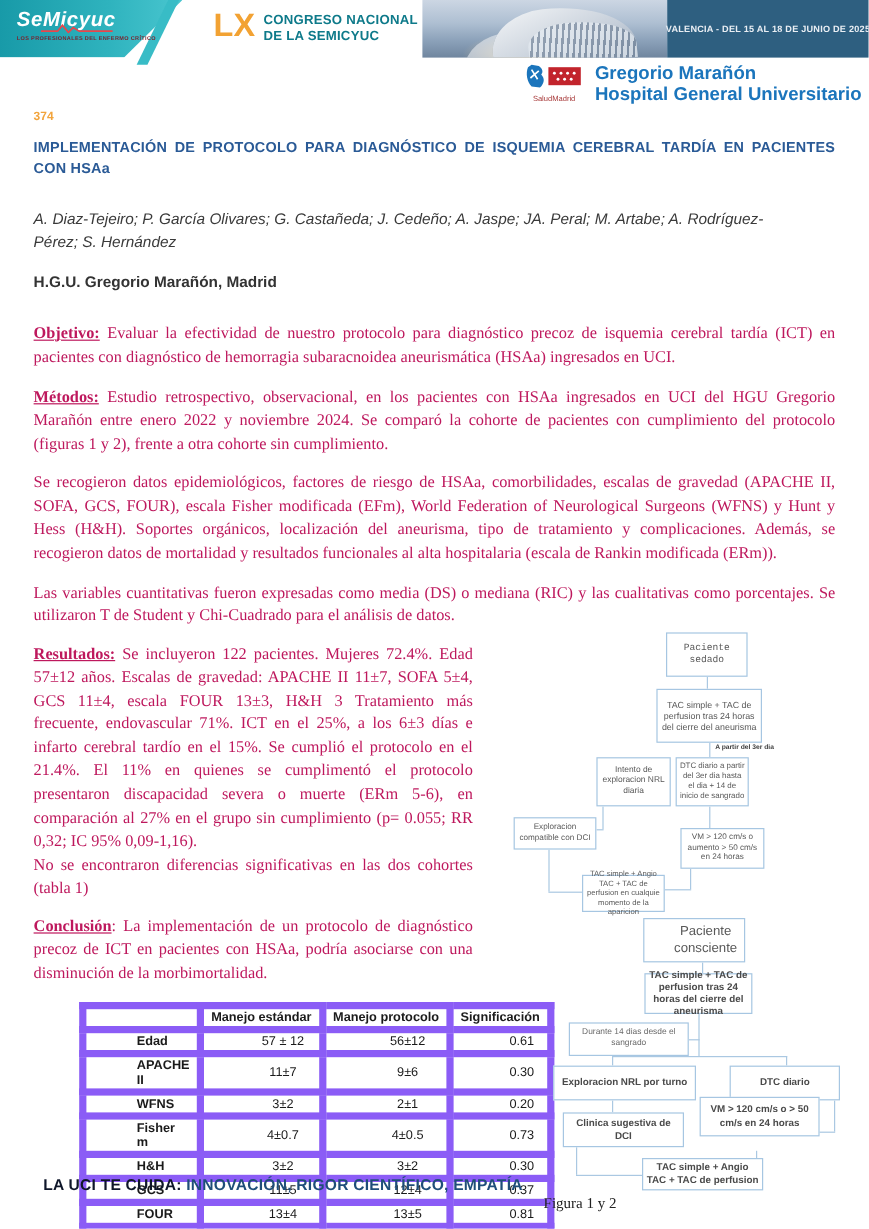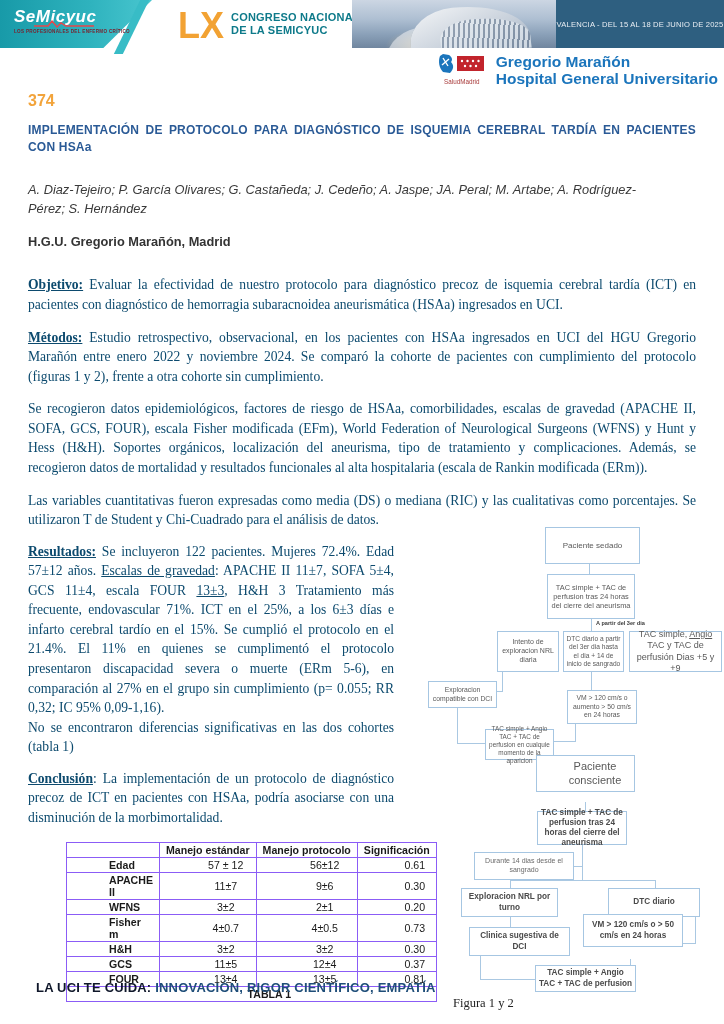--- a/index.html
+++ b/index.html
@@ -19,21 +19,21 @@
   }
   .banner-stripe {
     position:absolute; left:128px; top:-4px; width:9px; height:58px;
     background:#38bcc6; transform:skewX(-26deg);
   }
   .semicyuc-logo { position:absolute; left:14px; top:7px; width:110px; }
   .semicyuc-word { font-family:"Liberation Sans",sans-serif; font-style:italic; font-weight:700; color:#ffffff; font-size:17px; letter-spacing:.5px; }
   .semicyuc-pulse { position:absolute; left:20px; top:13px; }
   .semicyuc-tagline { margin-top:2px; font-family:"Liberation Sans",sans-serif; font-size:4.6px; color:#7a1f2b; font-weight:700; letter-spacing:.3px; white-space:nowrap; }
   .congress { position:absolute; left:178px; top:9px; display:flex; align-items:flex-start; gap:7px; font-family:"Liberation Sans",sans-serif; }
-  .congress-lx { font-size:36px; font-weight:700; color:#f2a233; line-height:.95; }
+  .congress-lx { font-size:27px; font-weight:700; color:#f2a233; line-height:.95; }
   .congress-lines { padding-top:2px; font-size:11px; font-weight:700; color:#0e7a8a; line-height:1.15; letter-spacing:.2px; }
   .venue-photo {
     position:absolute; left:352px; top:0; width:204px; height:48px; overflow:hidden;
     background:
       radial-gradient(ellipse 90px 30px at 45% 95%, rgba(243,215,160,.9), rgba(243,215,160,0) 65%),
       linear-gradient(180deg,#ccd6e3 0%,#aebfd2 40%,#8aa0b8 72%,#70869f 100%);
   }
   .venue-photo::before {
     content:""; position:absolute; left:58px; top:6px; width:120px; height:58px;
     background:linear-gradient(160deg,#f2f4f6 0%,#c6cfda 55%,#94a5b8 100%);
@@ -43,53 +43,53 @@
   .venue-photo::after {
     content:""; position:absolute; left:88px; top:18px; width:90px; height:34px;
     background:repeating-linear-gradient(100deg,rgba(90,110,135,.55) 0 2px,rgba(230,236,242,.65) 2px 5px);
     border-radius:55% 100% 0 0 / 80% 100% 0 0; transform:rotate(-6deg);
   }
   .banner-right {
     position:absolute; left:556px; top:0; width:168px; height:48px; background:#2e5f80;
     display:flex; align-items:center; justify-content:center;
   }
   .banner-dates {
-    font-family:"Liberation Sans",sans-serif; font-size:7.6px; font-weight:400;
+    font-family:"Liberation Sans",sans-serif; font-size:7.6px; font-weight:700;
     color:#e9eef3; letter-spacing:.2px; white-space:nowrap;
   }
 
   
   .hospital-row { position:absolute; right:6px; top:53px; display:flex; align-items:flex-start; gap:8px; }
   .salud-emblem { width:52px; text-align:center; }
   .salud-label { font-family:"Liberation Sans",sans-serif; font-size:6.3px; color:#a83a3a; margin-top:-1px; }
   .hospital-name { font-family:"Liberation Sans",sans-serif; font-weight:700; color:#1b75bc; font-size:15.5px; line-height:1.12; }
 
   
   .content { position:absolute; left:28px; top:92px; width:668px; }
-  .abstract-number { font-family:"Liberation Sans",sans-serif; font-weight:700; font-size:16px; color:#f2a43c; }
+  .abstract-number { font-family:"Liberation Sans",sans-serif; font-weight:700; font-size:10px; color:#f2a43c; }
   .abstract-title {
     margin-top:12px; font-family:"Liberation Sans",sans-serif; font-weight:700;
     font-size:12px; line-height:1.42; color:#2a5a96; text-align:justify; letter-spacing:.2px;
   }
   .authors {
     margin-top:24px; width:620px; font-family:"Liberation Sans",sans-serif; font-style:italic;
     font-size:12.8px; line-height:1.5; color:#3a3a3a;
   }
   .affiliation { margin-top:16px; font-family:"Liberation Sans",sans-serif; font-weight:600; font-size:12.8px; color:#333; }
 
   
-  .para { margin-top:13px; font-size:13.6px; line-height:1.44; text-align:justify; color:#0c4a6e; }
+  .para { margin-top:13px; font-size:13.6px; line-height:1.44; text-align:justify; color:#be185d; }
   .lbl { font-weight:700; text-decoration:underline; }
-  .u { text-decoration:underline; }
+  .u { }
   .left-col { width:366px; }
   .left-col .para { margin-top:12px; }
 
   
   .results-table { border-collapse:collapse; margin:14px 0 0 38px; font-family:"Liberation Sans",sans-serif; font-size:10.6px; color:#1a1a1a; }
-  .results-table th, .results-table td { border:1px solid #8b5cf6; padding:1px 6px; text-align:center; height:14px;margin-left:42px; }
+  .results-table th, .results-table td { border:6px solid #8b5cf6; padding:1px 6px; text-align:center; height:14px;margin-left:42px; }
   .results-table th { font-weight:700; white-space:nowrap; }
   .results-table td.rowlabel { text-align:left; font-weight:700; min-width:58px; }
   .results-table td { min-width:76px;padding-left:42px; }
   .results-table .tbl-caption td { font-weight:700; }
 
   
   .flowchart { position:absolute; left:395px; top:520px; width:329px; height:500px; font-family:"Liberation Sans",sans-serif; }
   .fbox {
     position:absolute; border:1px solid #a6c6e2; background:#ffffff; color:#595959;
     display:flex; align-items:center; justify-content:center; text-align:center;
@@ -259,36 +259,33 @@
     <div class="conn" style="left:115px;top:360px;width:146px;height:1px;"></div>
     <div class="conn" style="left:115px;top:360px;width:1px;height:8px;"></div>
     <div class="conn" style="left:260px;top:360px;width:1px;height:8px;"></div>
     <div class="conn" style="left:115px;top:397px;width:1px;height:10px;"></div>
     <div class="conn" style="left:300px;top:397px;width:1px;height:26px;"></div>
     <div class="conn" style="left:282px;top:423px;width:19px;height:1px;"></div>
     <div class="conn" style="left:85px;top:436px;width:1px;height:23px;"></div>
     <div class="conn" style="left:85px;top:459px;width:55px;height:1px;"></div>
     <div class="conn" style="left:235px;top:439px;width:1px;height:6px;"></div>
 
-    <div class="fbox" style="left:150px;top:7px;width:95px;height:37px;font-size:8px;">Paciente sedado</div>
+    <div class="fbox" style="left:160px;top:7px;width:68px;height:37px;font-size:8px;font-family:Liberation Mono, monospace;">Paciente sedado</div>
     <div class="fbox" style="left:152px;top:54px;width:88px;height:45px;font-size:7.4px;">TAC simple + TAC de perfusion tras 24 horas del cierre del aneurisma</div>
     <div class="flow-label" style="left:201px;top:100px;">A partir del 3er dia</div>
     <div class="fbox" style="left:102px;top:111px;width:62px;height:41px;">Intento de exploracion NRL diaria</div>
     <div class="fbox" style="left:168px;top:111px;width:61px;height:41px;font-size:6.6px;">DTC diario a partir del 3er dia  hasta el dia + 14 de inicio de sangrado</div>
-    <div class="fbox" style="left:234px;top:111px;width:93px;height:41px;font-size:9px;">
-        <span><span>TAC simple, </span><span class="u">Angio</span><span> TAC y TAC de perfusión Dias +5 y +9</span></span>
-      </div>
     <div class="fbox" style="left:33px;top:161px;width:69px;height:27px;font-size:6.8px;">Exploracion compatible con DCI</div>
     <div class="fbox" style="left:172px;top:170px;width:70px;height:34px;font-size:6.8px;">VM &gt; 120 cm/s o aumento &gt; 50 cm/s en 24 horas</div>
     <div class="fbox" style="left:90px;top:209px;width:69px;height:31px;font-size:6.4px;">TAC simple + Angio TAC + TAC de perfusion en cualquie momento de la aparicion</div>
 
-    <div class="fbox" style="left:141px;top:235px;width:99px;height:37px;font-size:11px;padding-left:21px;">Paciente consciente</div>
+    <div class="fbox" style="left:141px;top:245px;width:85px;height:37px;font-size:11px;padding-left:21px;">Paciente consciente</div>
     <div class="fbox" style="left:142px;top:291px;width:90px;height:34px;font-size:8.2px;font-weight:700;color:#4a4a4a;">TAC simple + TAC de perfusion tras 24 horas del cierre del aneurisma</div>
     <div class="fbox" style="left:79px;top:332px;width:100px;height:28px;font-size:7px;color:#6a6a6a;">Durante 14 dias desde el sangrado</div>
-    <div class="fbox" style="left:66px;top:368px;width:97px;height:29px;font-size:8.2px;font-weight:700;color:#4a4a4a;">Exploracion NRL por turno</div>
+    <div class="fbox" style="left:66px;top:368px;width:119px;height:29px;font-size:8.2px;font-weight:700;color:#4a4a4a;">Exploracion NRL por turno</div>
     <div class="fbox" style="left:213px;top:368px;width:92px;height:29px;font-size:8.2px;font-weight:700;color:#4a4a4a;">DTC diario</div>
     <div class="fbox" style="left:74px;top:407px;width:101px;height:29px;font-size:8.2px;font-weight:700;color:#4a4a4a;">Clinica sugestiva de DCI</div>
     <div class="fbox" style="left:188px;top:394px;width:100px;height:33px;font-size:8.2px;font-weight:700;color:#4a4a4a;">VM &gt; 120 cm/s  o &gt; 50 cm/s en 24 horas</div>
     <div class="fbox" style="left:140px;top:445px;width:101px;height:27px;font-size:8.2px;font-weight:700;color:#4a4a4a;">TAC simple + Angio TAC + TAC de perfusion</div>
 
     <div class="fig-caption">Figura 1 y 2</div>
   </div>
 
   <div class="footer">
     <span class="f-orange">LA UCI TE CUIDA: </span><span class="f-navy">INNOVACIÓN, RIGOR CIENTÍFICO, EMPATÍA</span>

